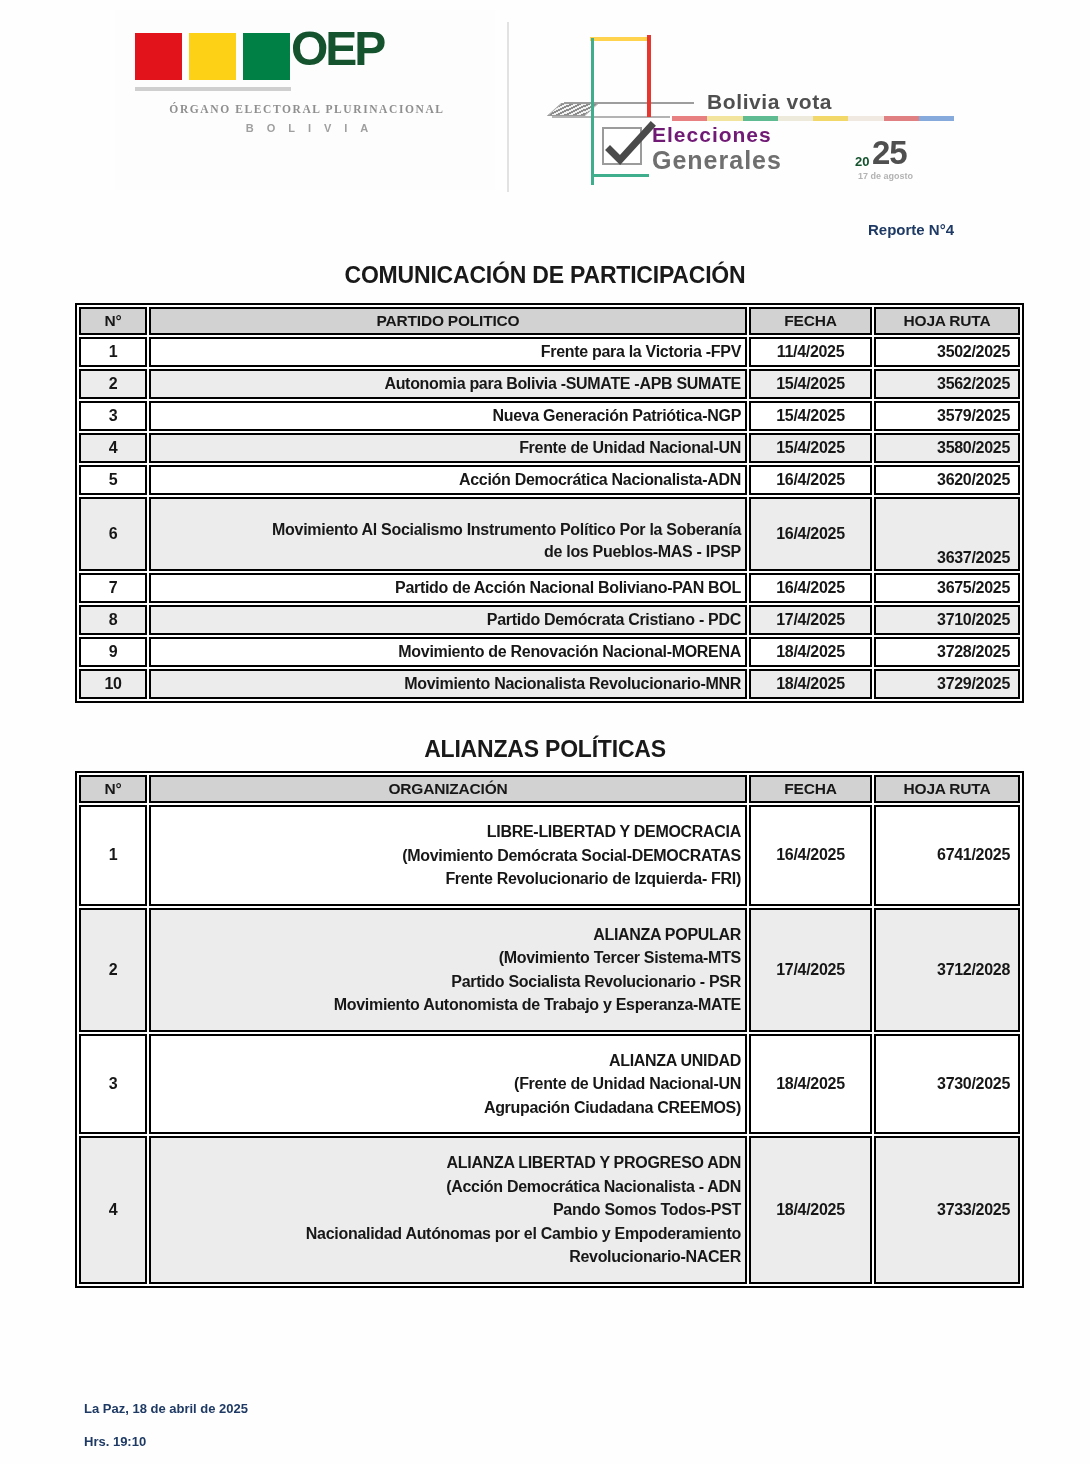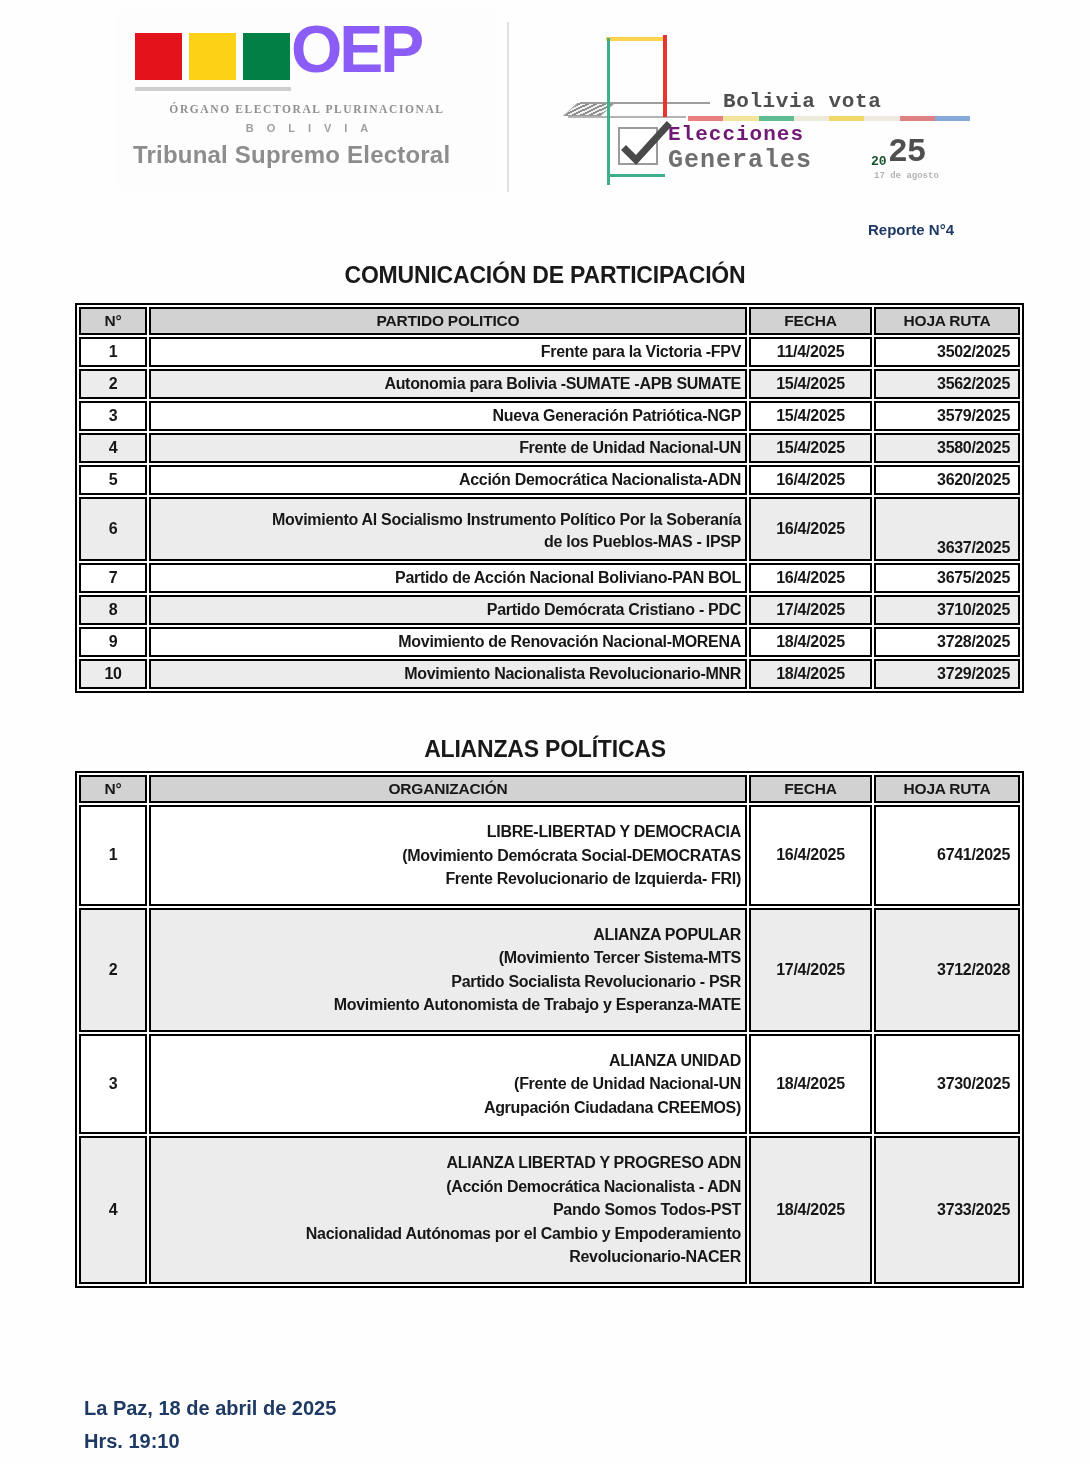--- a/index.html
+++ b/index.html
@@ -9,29 +9,29 @@
     font-family: "Liberation Sans", sans-serif;
     position: relative; overflow: hidden;
     color: #141414;
   }
   .page { position: relative; width: 1090px; height: 1464px; background: #fefefe; }
 
   
   .oep-logo { position: absolute; left: 115px; top: 10px; width: 380px; height: 180px; background: #fdfdfd; }
   .sq { position: absolute; width: 47px; height: 47px; top: 23px; }
   .sq.s0 { left: 20px; } .sq.s1 { left: 74px; } .sq.s2 { left: 128px; }
-  .oep-acronym { position: absolute; left: 176px; top: 2px; font-size: 66px; font-weight: 800; color: #8b5cf6; letter-spacing: -3px; line-height: 74px; }
+  .oep-acronym { position: absolute; left: 176px; top: 2px; font-size: 48px; font-weight: 800; color: #14532d; letter-spacing: -3px; line-height: 74px; }
   .flag-underline { position: absolute; left: 20px; top: 77px; width: 156px; height: 4px; background: #cfcfcf; }
   .org-name { position: absolute; left: 42px; top: 93px; width: 300px; text-align: center; font-size: 11.5px; font-weight: bold; letter-spacing: 1.6px; color: #8f8f8f; font-family: Liberation Serif, serif; }
   .country { position: absolute; left: 42px; top: 112px; width: 300px; text-align: center; font-size: 11px; font-weight: bold; letter-spacing: 13px; text-indent: 13px; color: #9f9f9f; }
   .tribunal { position: absolute; left: 18px; top: 131px; font-size: 24px; font-weight: 800; color: #8d8d8d; letter-spacing: 0.2px; }
 
   .header-divider { position: absolute; left: 507px; top: 22px; width: 2px; height: 170px; background: #e2e2e2; }
 
-  .campaign-logo { position: absolute; left: 568px; top: 8px; width: 440px; height: 200px; font-family: Liberation Mono, monospace; }
+  .campaign-logo { position: absolute; left: 552px; top: 8px; width: 440px; height: 200px; }
   .bb { position: absolute; }
   .bb-yellow-top { left: 38px; top: 29px; width: 60px; height: 4px; background: #ffd34d; }
   .bb-green-v { left: 39px; top: 30px; width: 3px; height: 147px; background: #3fae8c; }
   .bb-green-h { left: 39px; top: 166px; width: 58px; height: 3px; background: #3fae8c; }
   .bb-red-v { left: 95px; top: 27px; width: 4px; height: 82px; background: #e8352e; }
   .slot-line1 { left: 12px; top: 94px; width: 130px; height: 2px; background: #9d9d9d; }
   .slot-line2 { left: 0px; top: 108px; width: 118px; height: 2px; background: #b3b3b3; }
   .ballot-chip { left: 2px; top: 95px; width: 38px; height: 13px; transform: skewX(-48deg); background: repeating-linear-gradient(135deg, #8c8c8c 0 3px, #f2f2f2 3px 6px); border: 1px solid #9a9a9a; }
   .bb-checkbox { left: 50px; top: 119px; width: 40px; height: 38px; border: 2px solid #9b9b9b; background: #ffffff; }
   .check-svg { position: absolute; left: 52px; top: 106px; }
@@ -57,45 +57,44 @@
   .doc-table th { background: #d2d2d2; border: 2px solid #000; font-size: 15.5px; font-weight: 800; height: 28px; padding: 2px; letter-spacing: -0.2px; color: #171717; }
   .doc-table td { border: 2px solid #000; font-size: 16px; font-weight: bold; padding: 2px 4px; vertical-align: middle; letter-spacing: -0.3px; color: #171717; }
   .doc-table tbody tr:nth-child(odd) td { background: #ffffff; }
   .doc-table tbody tr:nth-child(even) td { background: #ececec; }
   .col-n { text-align: center; }
   .col-name { text-align: right; padding-left: 6px !important; }
   .col-name div { line-height: 21.5px; }
   .col-fecha { text-align: center; }
   .col-hoja { text-align: right; padding-right: 8px !important; }
   #table-0 td { height: 30px; }
-  #table-0 tbody tr:nth-child(6) td.col-name { padding-top: 10px; padding-bottom: 7px; }
+  #table-0 tbody tr:nth-child(6) td.col-name { padding-top: 20px; padding-bottom: 7px; }
   #table-0 tbody tr:nth-child(6) td.col-hoja { vertical-align: bottom; }
   #table-1 td.col-name { padding-top: 13px !important; padding-bottom: 13px !important; }
   #table-1 td.col-name div { line-height: 23.5px; }
 
   
-  .footer { position: absolute; left: 84px; top: 1392px; font-size: 20px; font-weight: 800; color: #1e3a64; }
+  .footer { position: absolute; left: 84px; top: 1392px; font-size: 13px; font-weight: 800; color: #1e3a64; }
   .footer div { line-height: 33px; }
 </style>
 </head>
 <body>
 
 <div class="page">
 
   <div>
 
     <div class="oep-logo">
       <span class="sq s0" style="background: rgb(226, 19, 27);"></span>
       <span class="sq s1" style="background: rgb(253, 209, 22);"></span>
       <span class="sq s2" style="background: rgb(0, 128, 69);"></span>
       <span class="oep-acronym">OEP</span>
       <span class="flag-underline"></span>
       <div class="org-name">ÓRGANO ELECTORAL PLURINACIONAL</div>
       <div class="country">BOLIVIA</div>
-      <div class="tribunal">Tribunal Supremo Electoral</div>
     </div>
 
     <div class="header-divider"></div>
 
     <div class="campaign-logo">
       <span class="bb slot-line1"></span>
       <span class="bb slot-line2"></span>
       <span class="bb ballot-chip"></span>
       <span class="bb bb-yellow-top"></span>
       <span class="bb bb-green-v"></span>

